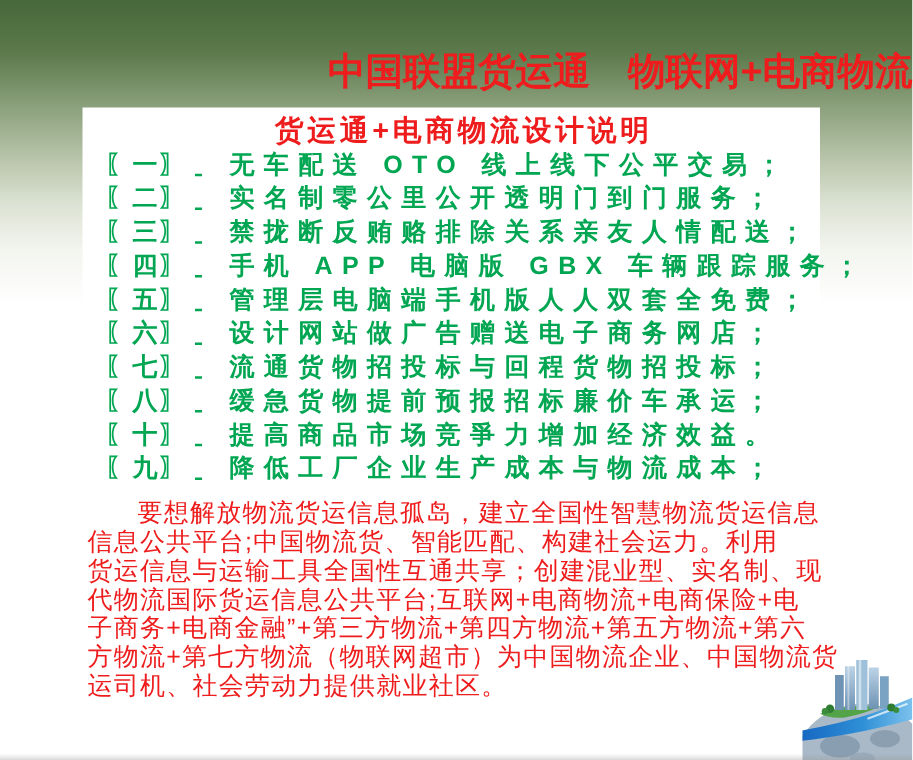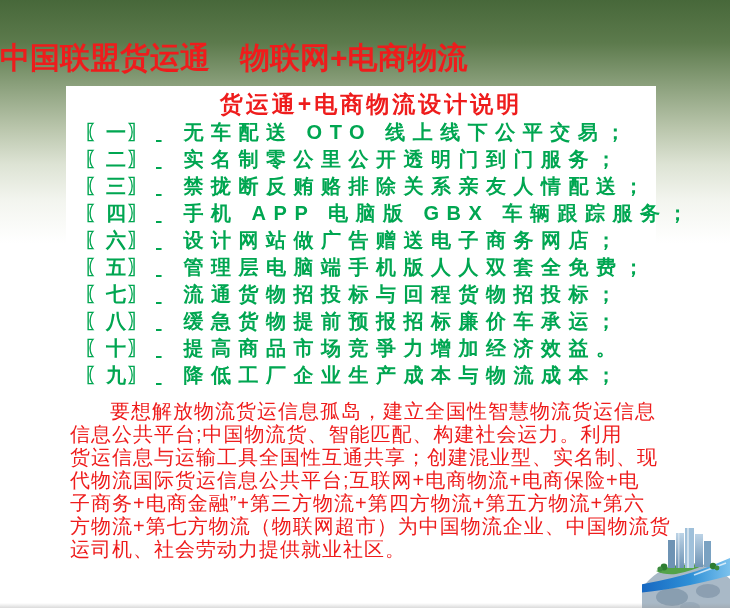--- a/index.html
+++ b/index.html
@@ -5,21 +5,21 @@
   html,body{margin:0;padding:0;background:#fff;}
   .page{
     position:relative;width:730px;height:608px;overflow:hidden;
     font-family:"Liberation Sans","DejaVu Sans",sans-serif;
     background:linear-gradient(to bottom,
       #47683a 0%, #5c7a4c 7%, #8ba07c 14%, #b9c5ab 21%,
       #dde3d4 27%, #f3f5ef 33%, #ffffff 40%, #ffffff 100%);
   }
   .title{
     position:absolute;top:40px;left:0;width:730px;height:36px;
-    text-align:left;font-size:30px;line-height:36px;font-weight:bold;
+    text-align:right;font-size:30px;line-height:36px;font-weight:bold;
     color:#ee1c1c;white-space:nowrap;
   }
   .panel{
     position:absolute;left:66px;top:86px;width:590px;height:336px;
     background:#ffffff;padding-top:6px;box-sizing:border-box;
   }
   .h1{
     text-align:center;font-size:23px;line-height:26px;font-weight:bold;
     color:#ee1c1c;letter-spacing:9px;white-space:nowrap;
   }
@@ -80,27 +80,27 @@
     <span class="num">〖三〗</span>
     <span class="txt">禁拢断反贿赂排除关系亲友人情配送；</span>
   </div>
 
   <div class="row">
     <span class="num">〖四〗</span>
     <span class="txt">手机 APP 电脑版 GBX 车辆跟踪服务；</span>
   </div>
 
   <div class="row">
-    <span class="num">〖六〗</span>
-    <span class="txt">设计网站做广告赠送电子商务网店；</span>
+    <span class="num">〖五〗</span>
+    <span class="txt">管理层电脑端手机版人人双套全免费；</span>
   </div>
 
   <div class="row">
-    <span class="num">〖五〗</span>
-    <span class="txt">管理层电脑端手机版人人双套全免费；</span>
+    <span class="num">〖六〗</span>
+    <span class="txt">设计网站做广告赠送电子商务网店；</span>
   </div>
 
   <div class="row">
     <span class="num">〖七〗</span>
     <span class="txt">流通货物招投标与回程货物招投标；</span>
   </div>
 
   <div class="row">
     <span class="num">〖八〗</span>
     <span class="txt">缓急货物提前预报招标廉价车承运；</span>

